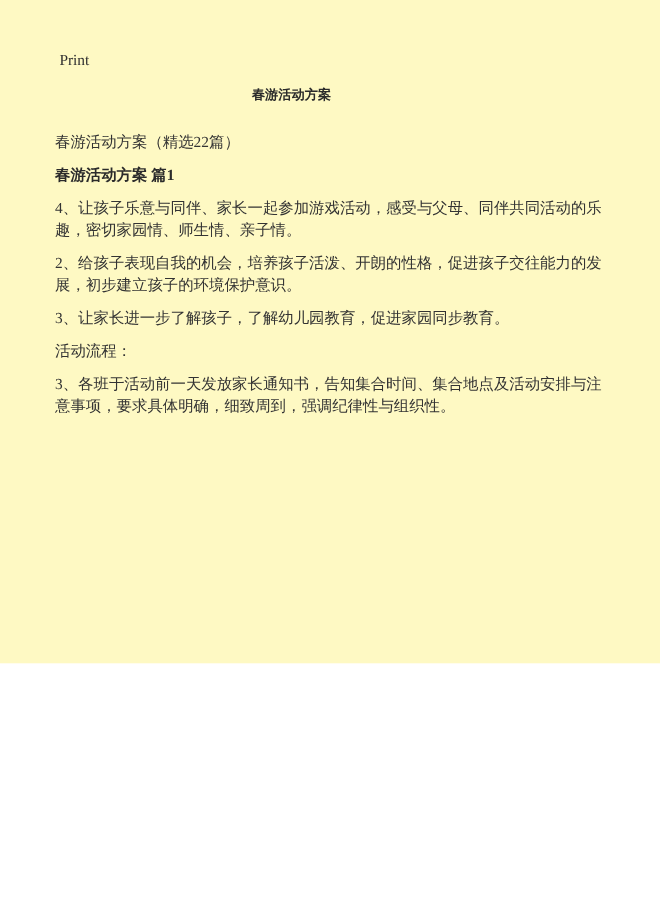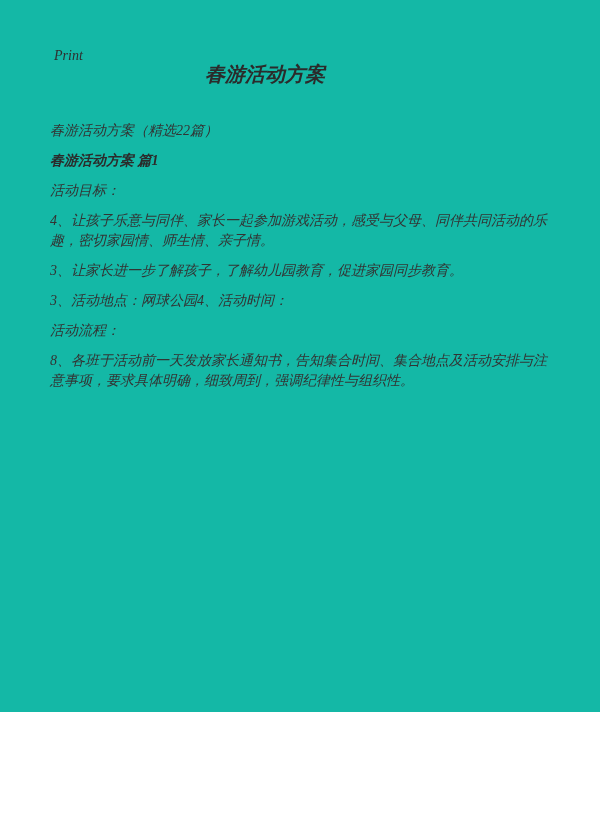--- a/index.html
+++ b/index.html
@@ -7,42 +7,41 @@
     padding: 0;
     width: 600px;
     height: 828px;
     background: #ffffff;
     overflow: hidden;
     font-family: "Liberation Serif", "DejaVu Serif", serif;
   }
   .page {
     position: relative;
     width: 600px;
-    height: 712px;
-    background: #14b8a6;
-    font-style: italic;
+    height: 603px;
+    background: #fef9c3;
   }
   .print-label {
     position: absolute;
     left: 54px;
     top: 48px;
     font-size: 14px;
     line-height: 15px;
     color: #2f2f2f;
     cursor: pointer;
   }
   .doc-title {
     position: absolute;
     left: 52px;
-    top: 62px;
+    top: 74px;
     width: 496px;
     padding-right: 70px;
     box-sizing: border-box;
     text-align: center;
-    font-size: 20px;
+    font-size: 12px;
     line-height: 24px;
     font-weight: 700;
     color: #2b2b2b;
   }
   .content {
     position: absolute;
     left: 50px;
     top: 121px;
     width: 502px;
   }
@@ -66,23 +65,23 @@
   <div class="print-label">Print</div>
 
   <h1 class="doc-title" style="margin:0">春游活动方案</h1>
 
   <div class="content">
 
     <div class="block">春游活动方案（精选22篇）</div>
 
     <div class="block bold">春游活动方案 篇1</div>
 
-    <div class="block">活动目标：</div>
     <div class="block">4、让孩子乐意与同伴、家长一起参加游戏活动，感受与父母、同伴共同活动的乐
 趣，密切家园情、师生情、亲子情。</div>
+    <div class="block">2、给孩子表现自我的机会，培养孩子活泼、开朗的性格，促进孩子交往能力的发
+展，初步建立孩子的环境保护意识。</div>
     <div class="block">3、让家长进一步了解孩子，了解幼儿园教育，促进家园同步教育。</div>
-    <div class="block">3、活动地点：网球公园4、活动时间：</div>
     <div class="block">活动流程：</div>
-    <div class="block">8、各班于活动前一天发放家长通知书，告知集合时间、集合地点及活动安排与注
+    <div class="block">3、各班于活动前一天发放家长通知书，告知集合时间、集合地点及活动安排与注
 意事项，要求具体明确，细致周到，强调纪律性与组织性。</div>
 
   </div>
 </div>
 
 </body></html>

